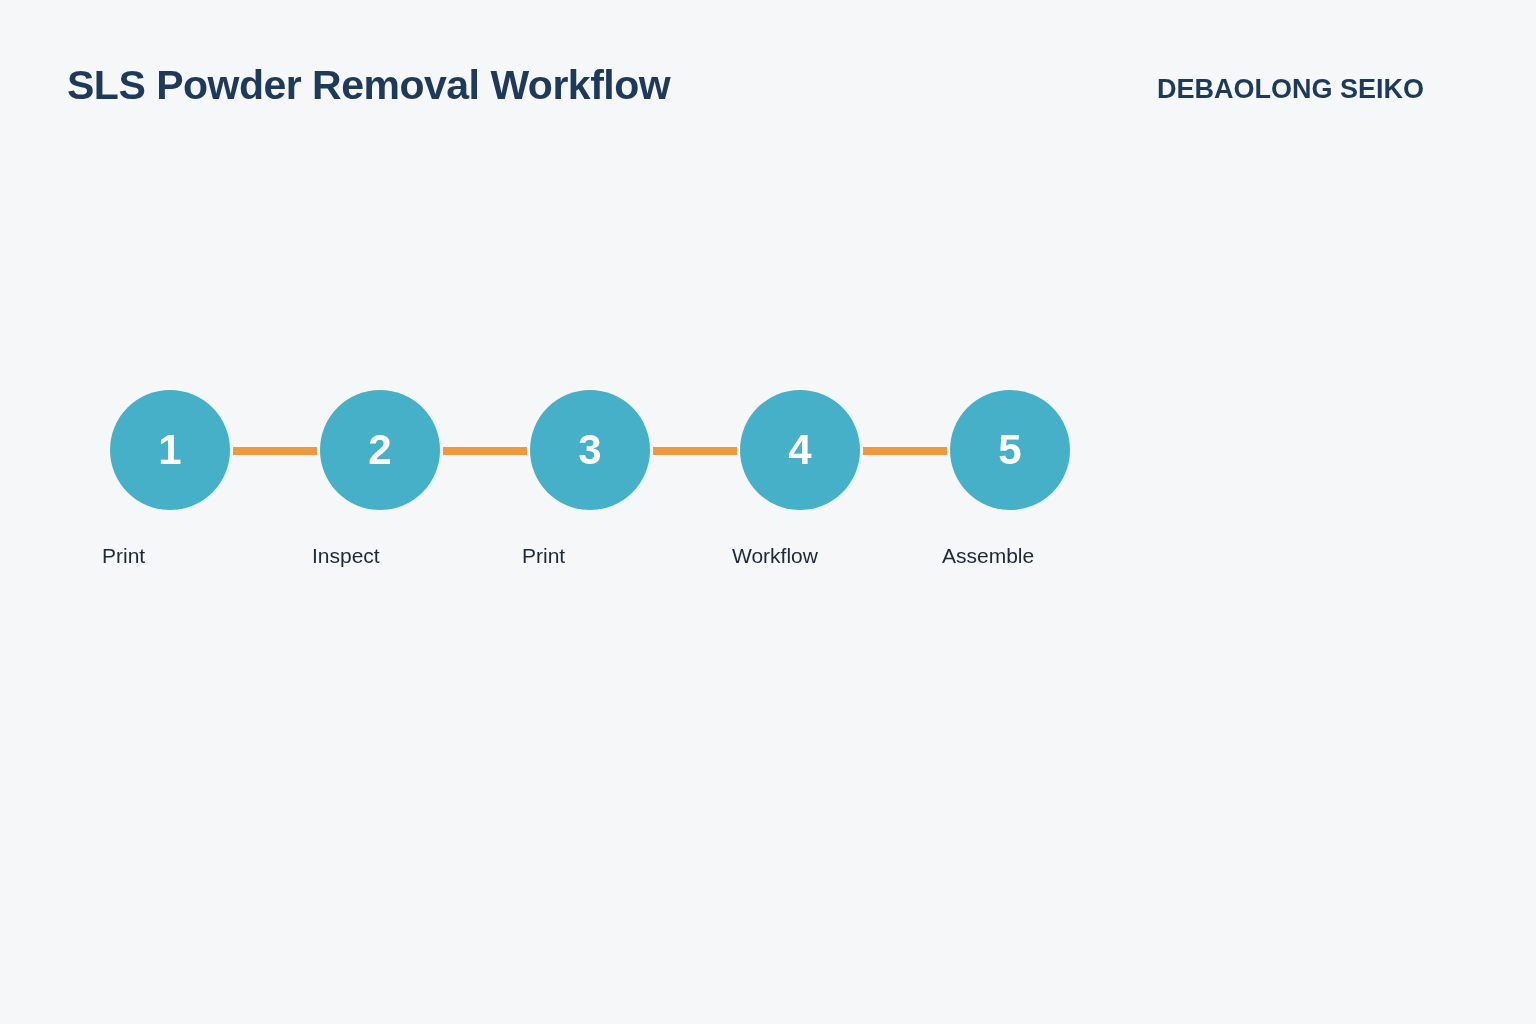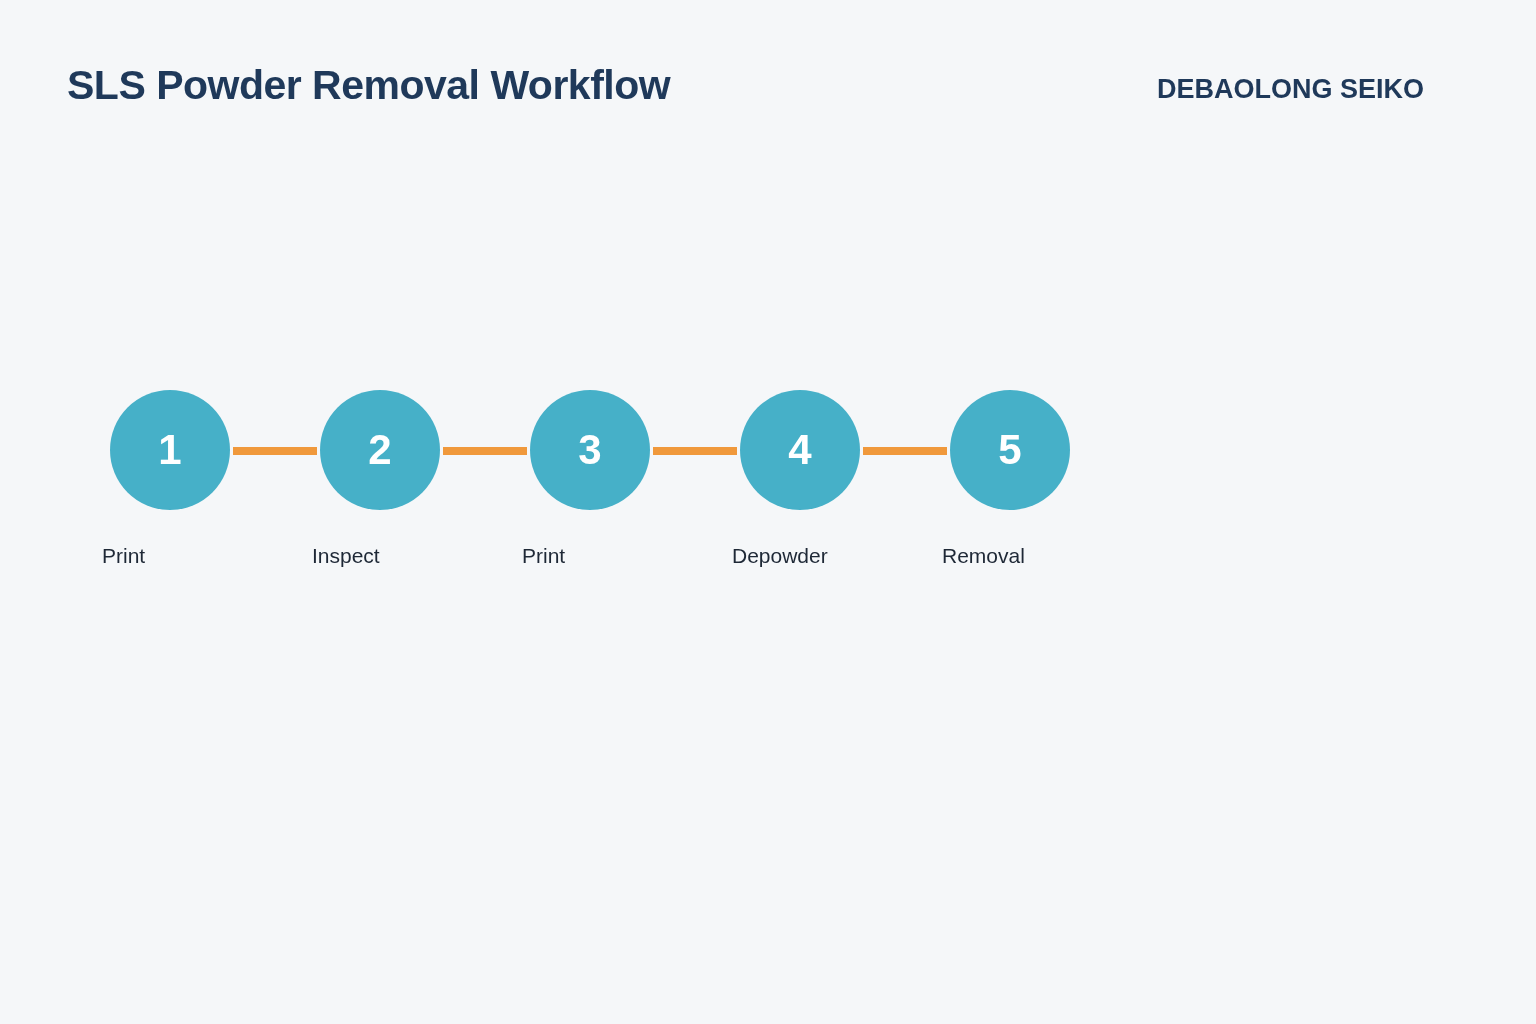--- a/index.html
+++ b/index.html
@@ -121,25 +121,25 @@
     </div>
     <div class="step-label">Print</div>
   </div>
 
   <div class="connector connector-3"></div>
 
   <div class="step step-4">
     <div class="circle">
       <span class="num">4</span>
     </div>
-    <div class="step-label">Depowder</div>
+    <div class="step-label">Workflow</div>
   </div>
 
   <div class="connector connector-4"></div>
 
   <div class="step step-5">
     <div class="circle">
       <span class="num">5</span>
     </div>
-    <div class="step-label">Removal</div>
+    <div class="step-label">Assemble</div>
   </div>
 
 </div>
 
 </body></html>

